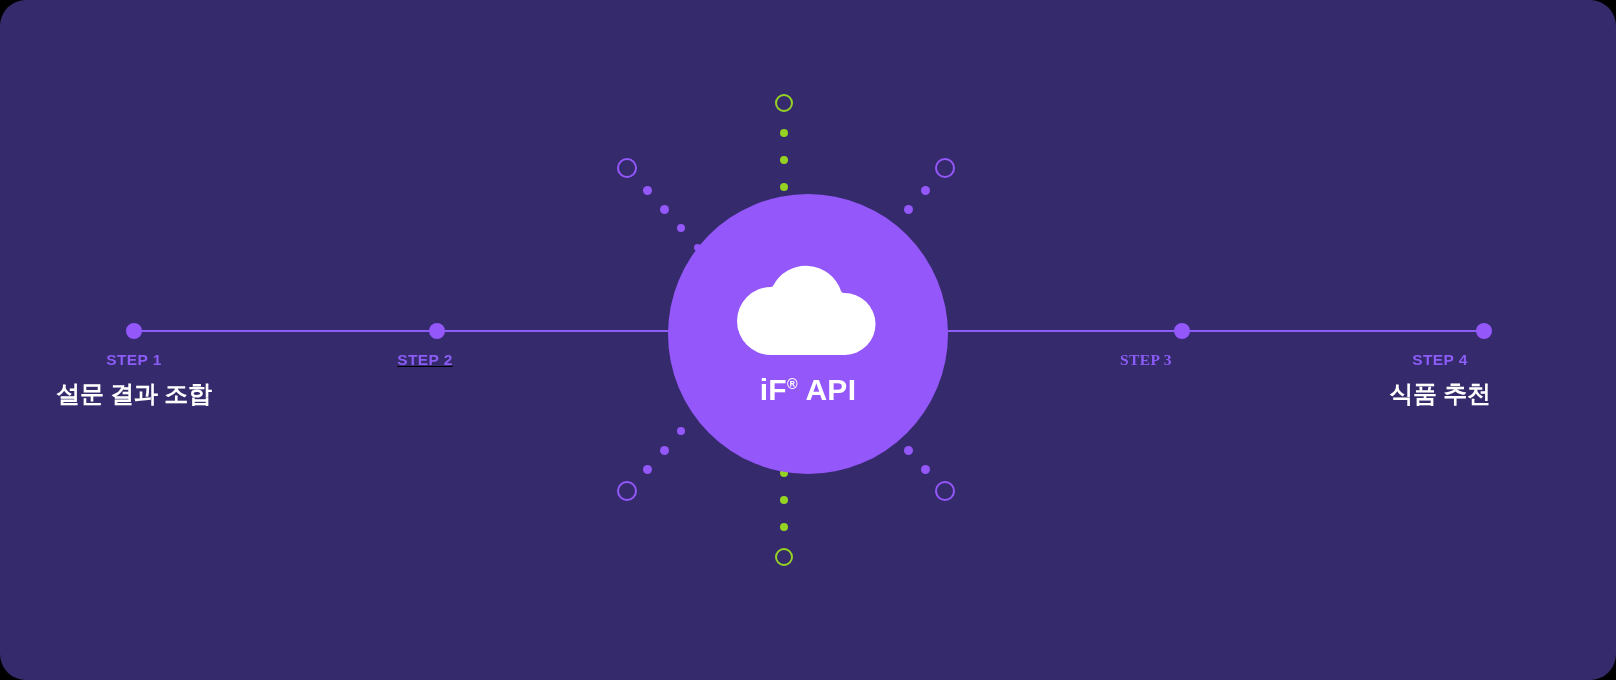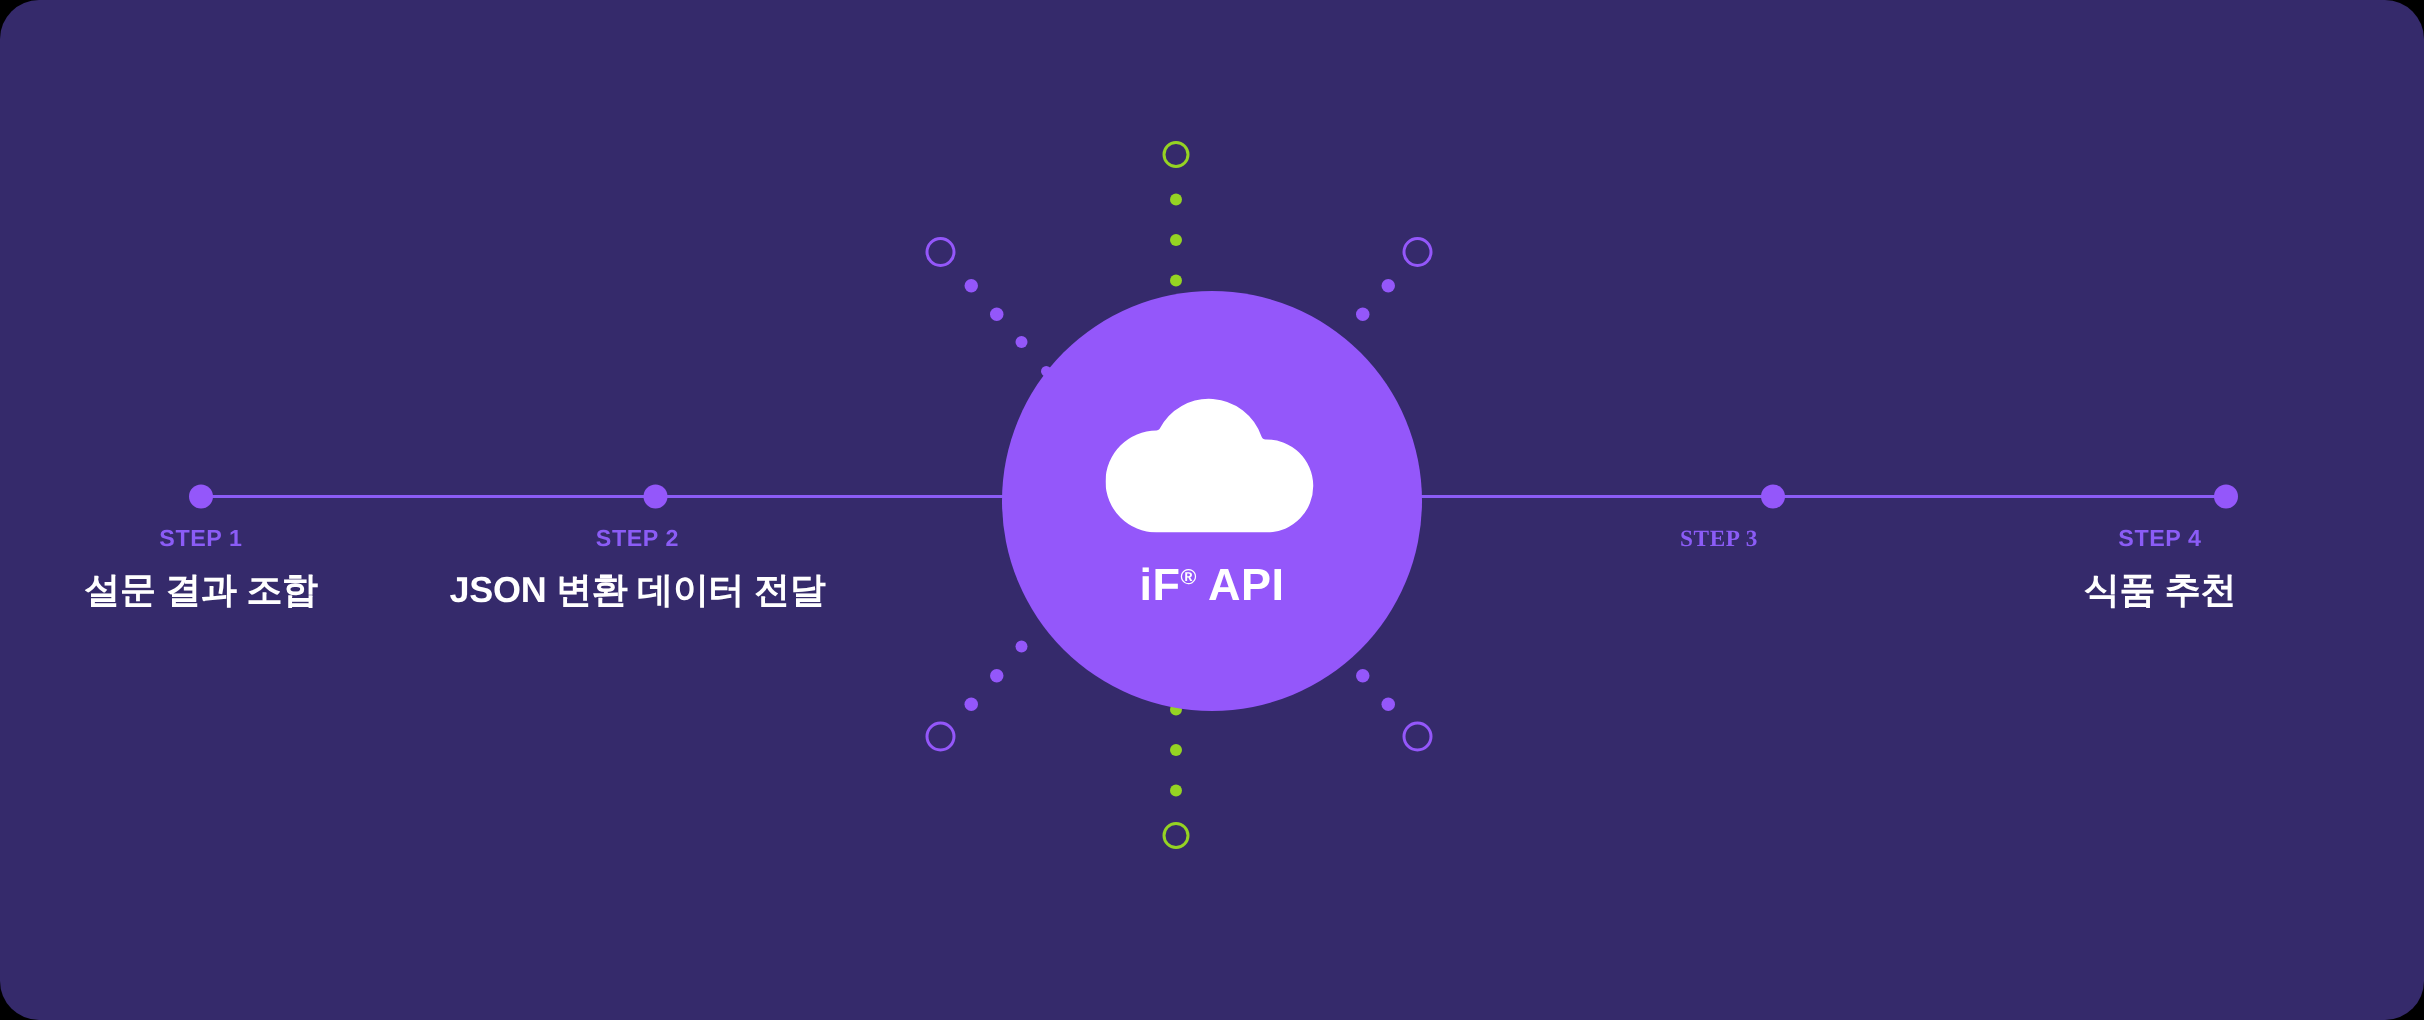--- a/index.html
+++ b/index.html
@@ -156,23 +156,22 @@
         <div class="step-dot" style="left: 437px; top: 331px; background: rgb(148, 87, 250);"></div>
         <div class="step-dot" style="left: 1182px; top: 331px; background: rgb(148, 87, 250);"></div>
         <div class="step-dot" style="left: 1484px; top: 331px; background: rgb(148, 87, 250);"></div>
       </div>
 
     <div id="step-blocks">
         <div class="step-block" style="left: 134px;">
           <div class="step-kicker">STEP 1</div>
           <div class="step-title">설문 결과 조합</div>
         </div>
-        <div class="step-block" style="left: 425px;">
+        <div class="step-block" style="left: 425px; text-decoration: underline;">
           <div class="step-kicker">STEP 2</div>
-          <div class="step-title">JSON 변환 데이터 전달</div>
         </div>
         <div class="step-block" style="left: 1146px; font-family: Liberation Serif, serif;">
           <div class="step-kicker">STEP 3</div>
         </div>
         <div class="step-block" style="left: 1440px;">
           <div class="step-kicker">STEP 4</div>
           <div class="step-title">식품 추천</div>
         </div>
       </div>
 

